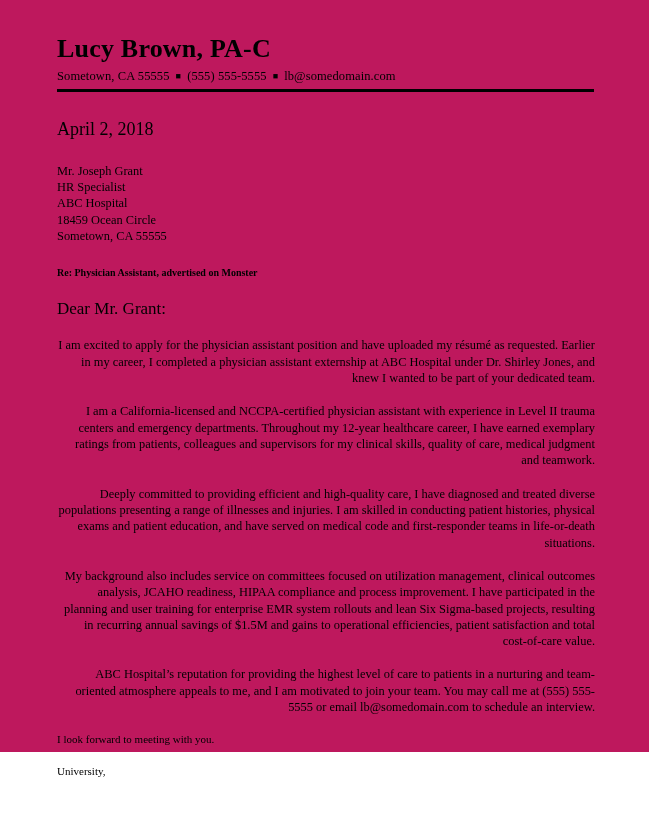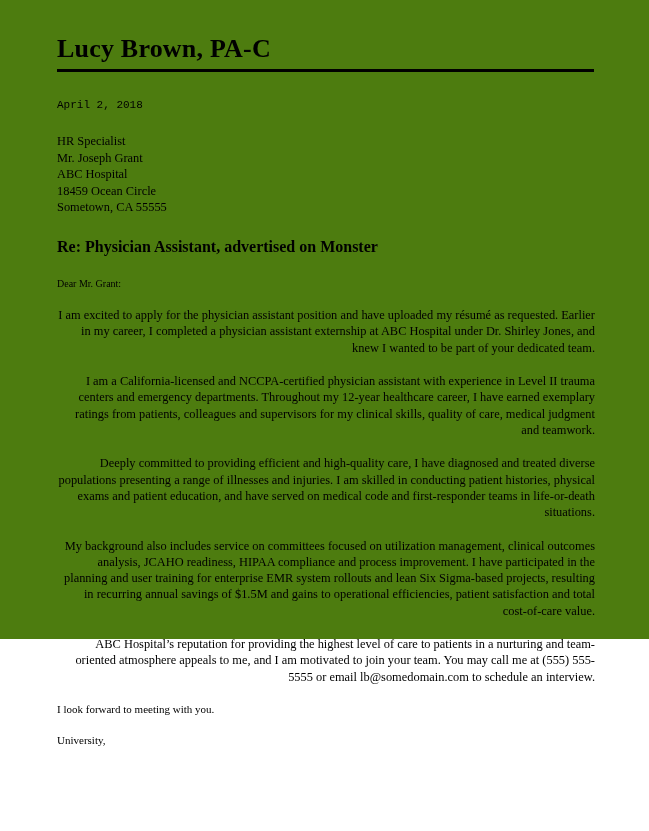--- a/index.html
+++ b/index.html
@@ -9,23 +9,23 @@
   }
   body {
     width: 649px;
     height: 831px;
     font-family: "Liberation Serif", "DejaVu Serif", serif;
     color: #000000;
     overflow: hidden;
   }
   .page {
     width: 649px;
-    height: 639px;
+    height: 752px;
     position: relative;
-    background: #4d7c0f;
+    background: #be185d;
     box-sizing: border-box;
   }
 
   
   .letterhead {
     padding: 34px 56px 0 57px;
   }
   .name-line {
     font-size: 26px;
     font-weight: bold;
@@ -52,41 +52,40 @@
     background: #000000;
     margin: 0 0 0 0;
     width: 537px;
   }
 
   
   .body-wrap {
     padding: 0 54px 0 57px;
   }
   .date {
-    font-size: 11px;
+    font-size: 18px;
     line-height: 1.30;
     margin: 26px 0 0 0;
-    font-family: Liberation Mono, monospace;
   }
   .recipient {
     margin: 21px 0 0 0;
     font-size: 12.4px;
     line-height: 1.32;
   }
   .recipient div { white-space: nowrap; }
 
   .subject {
     margin: 22px 0 0 0;
-    font-size: 16px;
+    font-size: 10px;
     font-weight: bold;
     line-height: 1.30;
   }
   .salutation {
     margin: 19px 0 0 0;
-    font-size: 10px;
+    font-size: 17px;
     line-height: 1.30;
   }
   .para {
     margin: 17px 0 0 0;
     font-size: 12.4px;
     line-height: 1.315;
     max-width: 540px;
     text-align: right;
   }
   .closing-line {
@@ -95,30 +94,33 @@
     line-height: 1.30;
   }
 </style>
 </head>
 <body>
 
 <div class="page">
 
   <header class="letterhead">
     <h1 class="name-line">Lucy Brown, PA-C</h1>
+    <div class="contact-line">
+      <span>Sometown, CA 55555</span><span class="contact-sep">■</span><span>(555) 555-5555</span><span class="contact-sep">■</span><span>lb@somedomain.com</span>
+    </div>
     <div class="rule"></div>
   </header>
 
   <main class="body-wrap">
 
     <div class="date">April 2, 2018</div>
 
     <div class="recipient">
+      <div>Mr. Joseph Grant</div>
       <div>HR Specialist</div>
-      <div>Mr. Joseph Grant</div>
       <div>ABC Hospital</div>
       <div>18459 Ocean Circle</div>
       <div>Sometown, CA 55555</div>
     </div>
 
     <div class="subject">Re: Physician Assistant, advertised on Monster</div>
 
     <div class="salutation">Dear Mr. Grant:</div>
 
     <p class="para">I am excited to apply for the physician assistant position and have uploaded my résumé as requested. Earlier in my career, I completed a physician assistant externship at ABC Hospital under Dr. Shirley Jones, and knew I wanted to be part of your dedicated team.</p>

